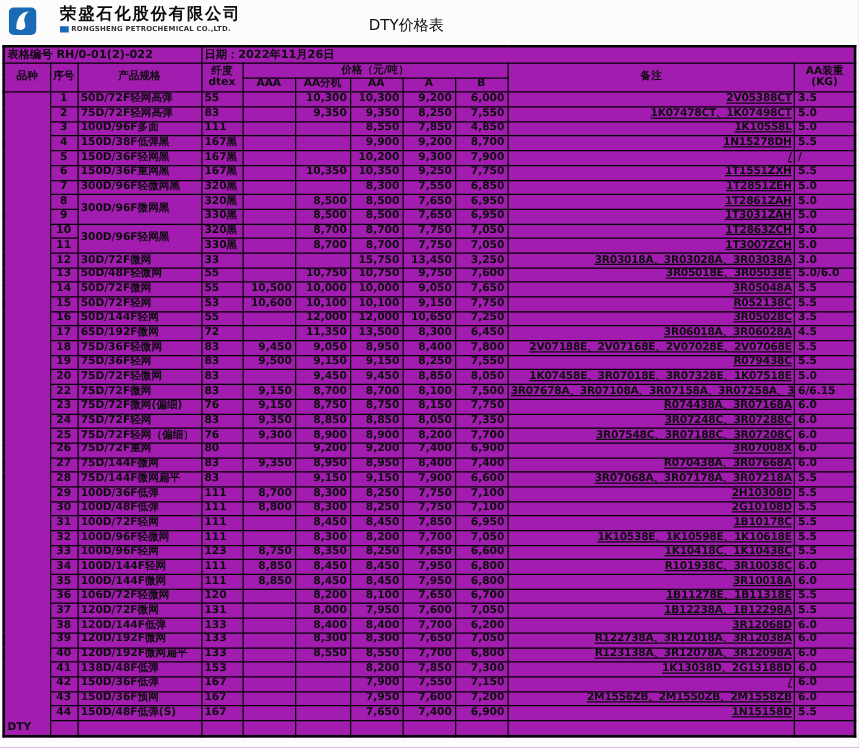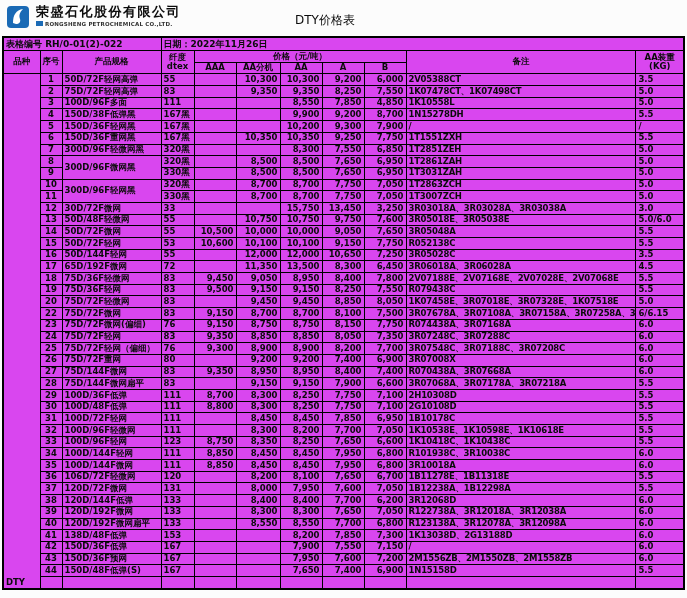--- a/index.html
+++ b/index.html
@@ -11,55 +11,55 @@
   }
   .page {
     position:relative; width:687px; height:598px;
     background:#fcfcfc;
   }
   
   .tophead {
     display:flex; align-items:flex-start;
     padding:5px 4px 0 7px; height:31px; box-sizing:border-box;
   }
-  .logo-block { display:flex; gap:5px; width:252px; }
+  .logo-block { display:flex; gap:17px; width:252px; }
   .logo-icon { width:24px; height:24px; flex:0 0 auto; }
   .logo-text { display:flex; flex-direction:column; }
   .company-cn { font-size:13px; font-weight:bold; letter-spacing:1.5px; line-height:1.15; white-space:nowrap; }
   .company-en { display:flex; align-items:center; gap:2px; margin-top:1px; }
   .en-badge { width:7px; height:5px; background:#1a6ab5; flex:0 0 auto; }
   .company-en span { font-size:5.5px; font-weight:bold; color:#333; letter-spacing:.2px; white-space:nowrap; }
   .doc-title { font-size:12px; font-weight:normal; margin:7px 0 0 36px; white-space:nowrap; }
   .note { font-size:8.5px; font-weight:bold; margin:8px 0 0 16px; white-space:nowrap; letter-spacing:-0.4px; }
 
   
   table.price {
     position:absolute; top:36px; left:2px;
     width:683px; border-collapse:collapse; table-layout:fixed;
-    background:#d946ef;
+    background:#a21caf;
     border:2px solid #000;
   }
   table.price th, table.price td {
     border:1px solid #000;
     padding:0 2px;
     font-weight:bold;
     font-size:8.5px;
     line-height:1.12;
     height:10.7px;
     overflow:hidden;
     white-space:nowrap;
   }
   tr.meta-row td { height:12px; font-size:9px; text-align:left; }
   thead th { text-align:center; vertical-align:middle; height:11px; }
   thead .two-line { line-height:1.05; }
   thead .two-line div { font-size:8.5px; }
   td.ctr { text-align:center; }
   td.lft { text-align:left; }
   td.num { text-align:right; }
-  td.remark { text-align:left; font-size:8px; white-space:normal; letter-spacing:-0.2px; }
+  td.remark { text-align:right; font-size:8px; white-space:normal; letter-spacing:-0.2px;text-decoration:underline; }
   td.wt { text-align:left; }
   td.variety {
     vertical-align:bottom;
     padding-bottom:16px; font-size:9px;
   }
 </style>
 </head>
 <body>
 
 <div class="page">

